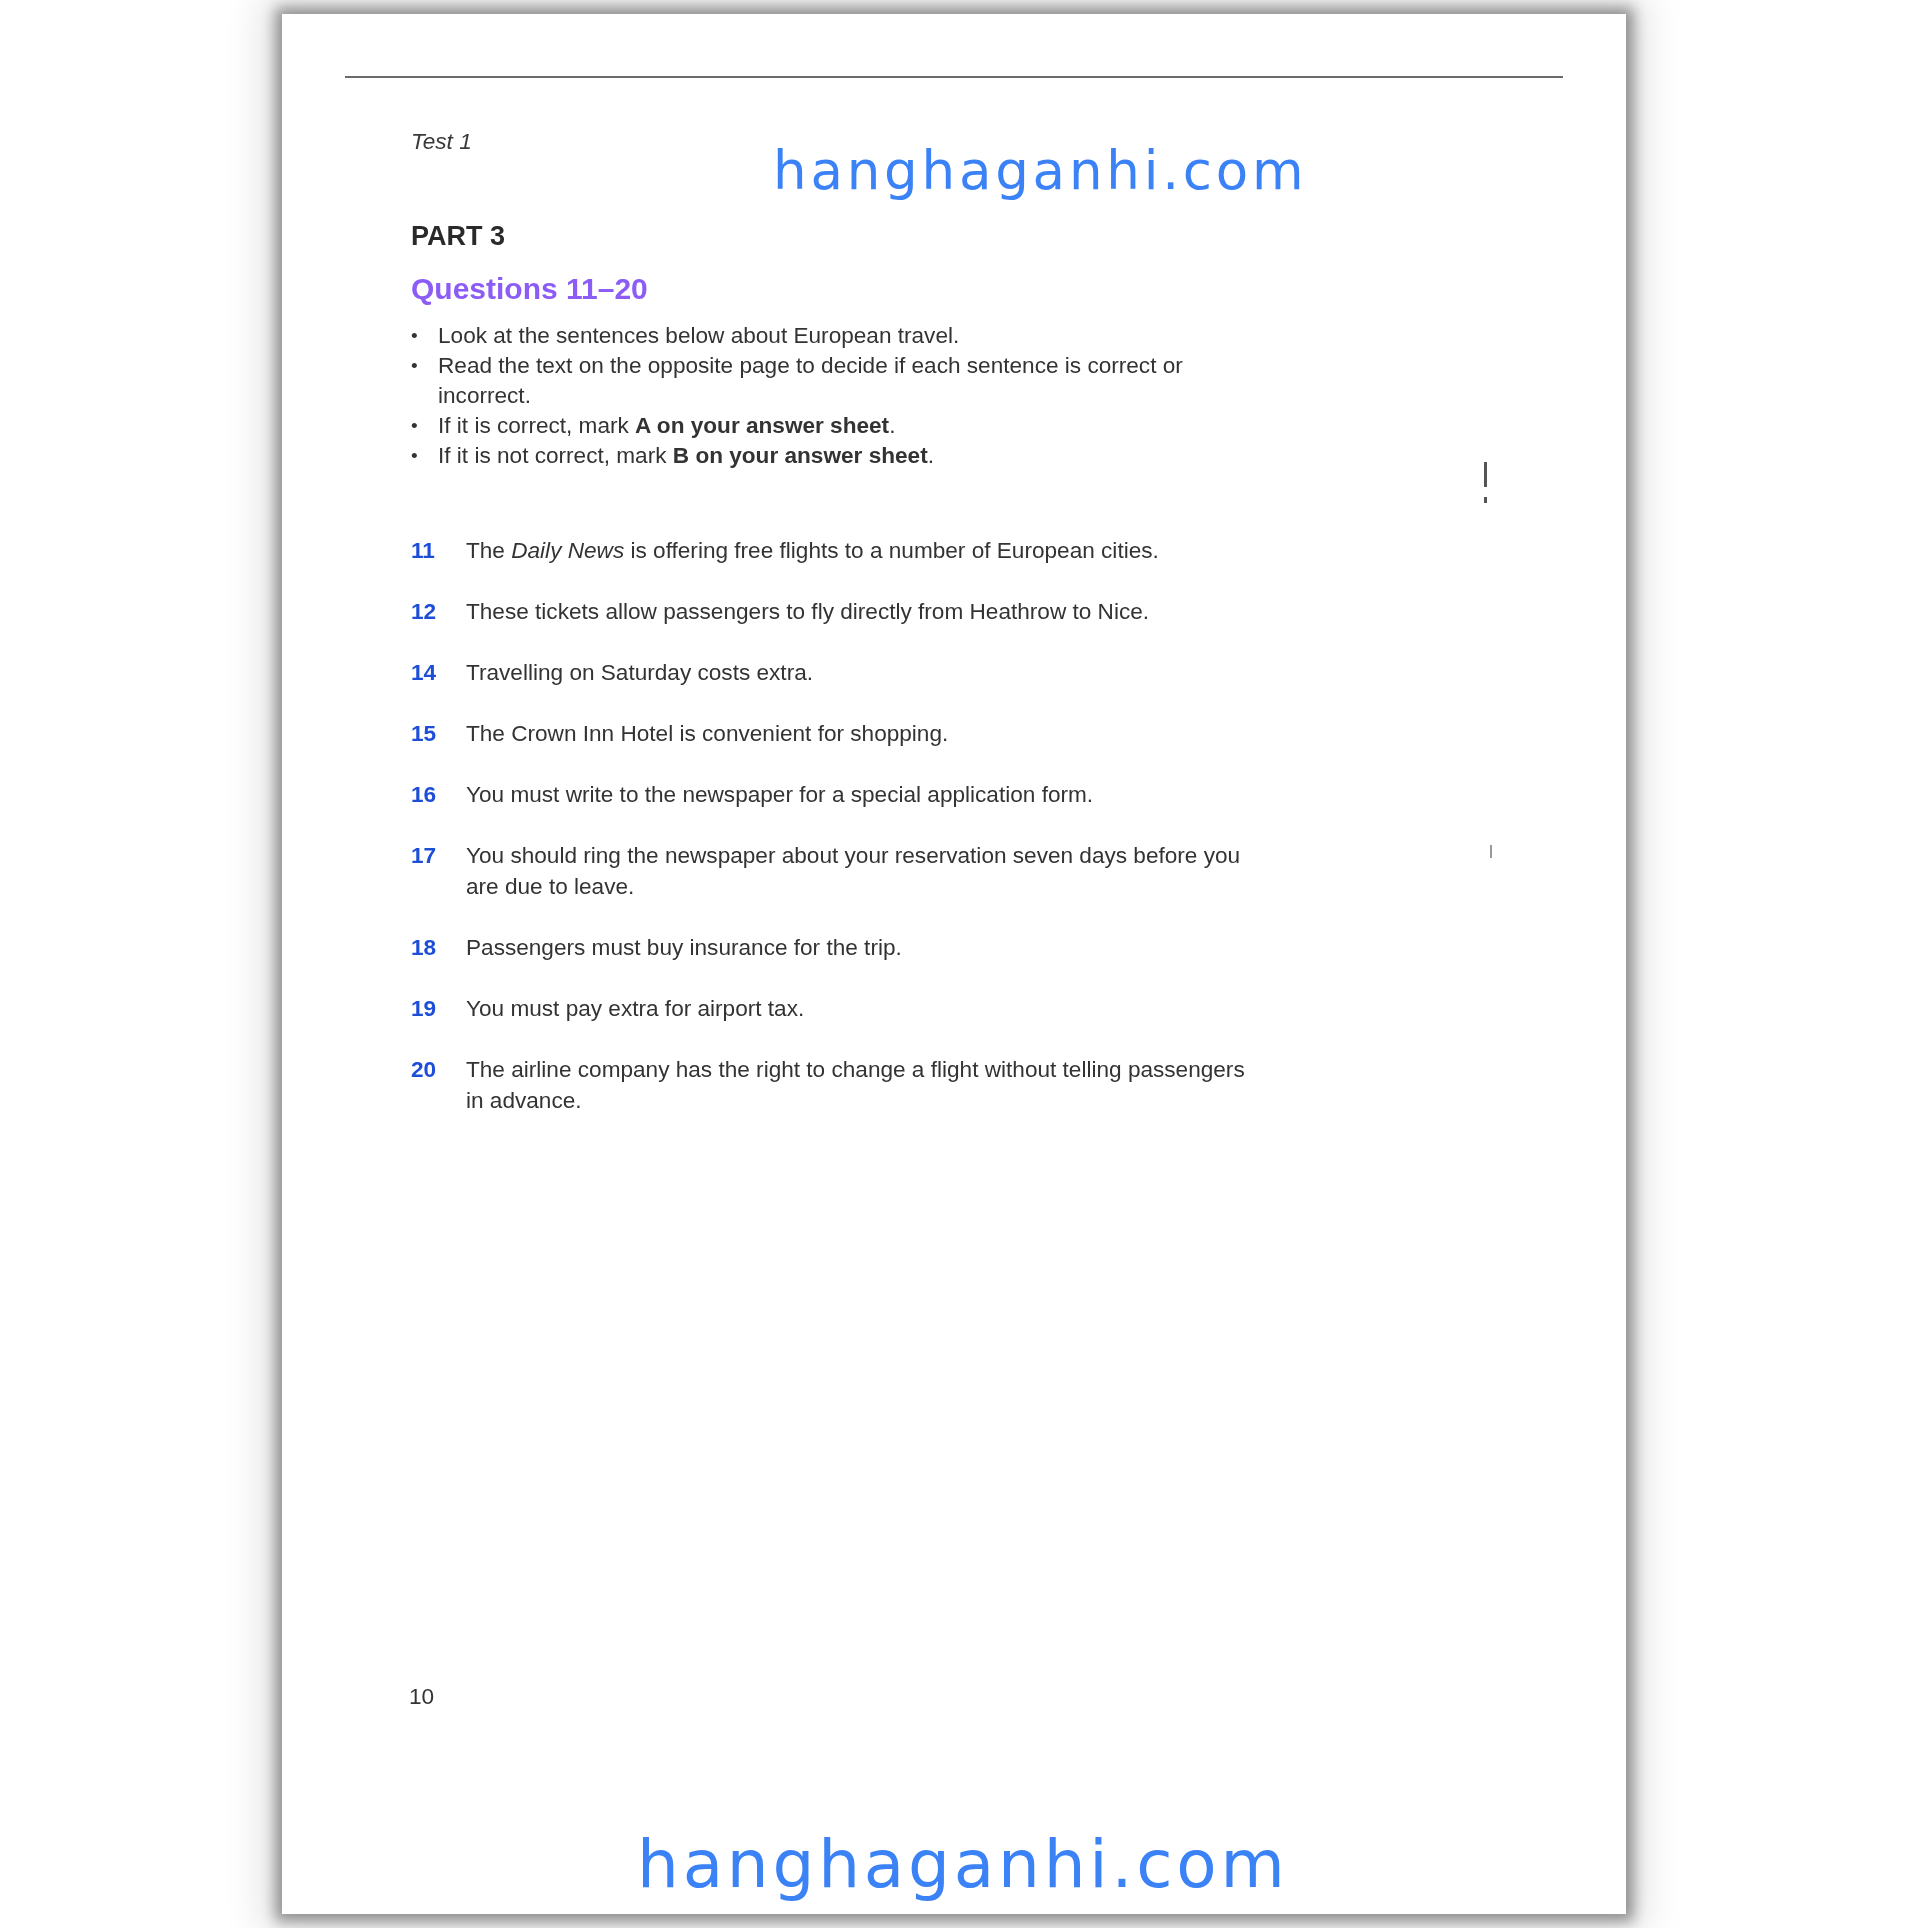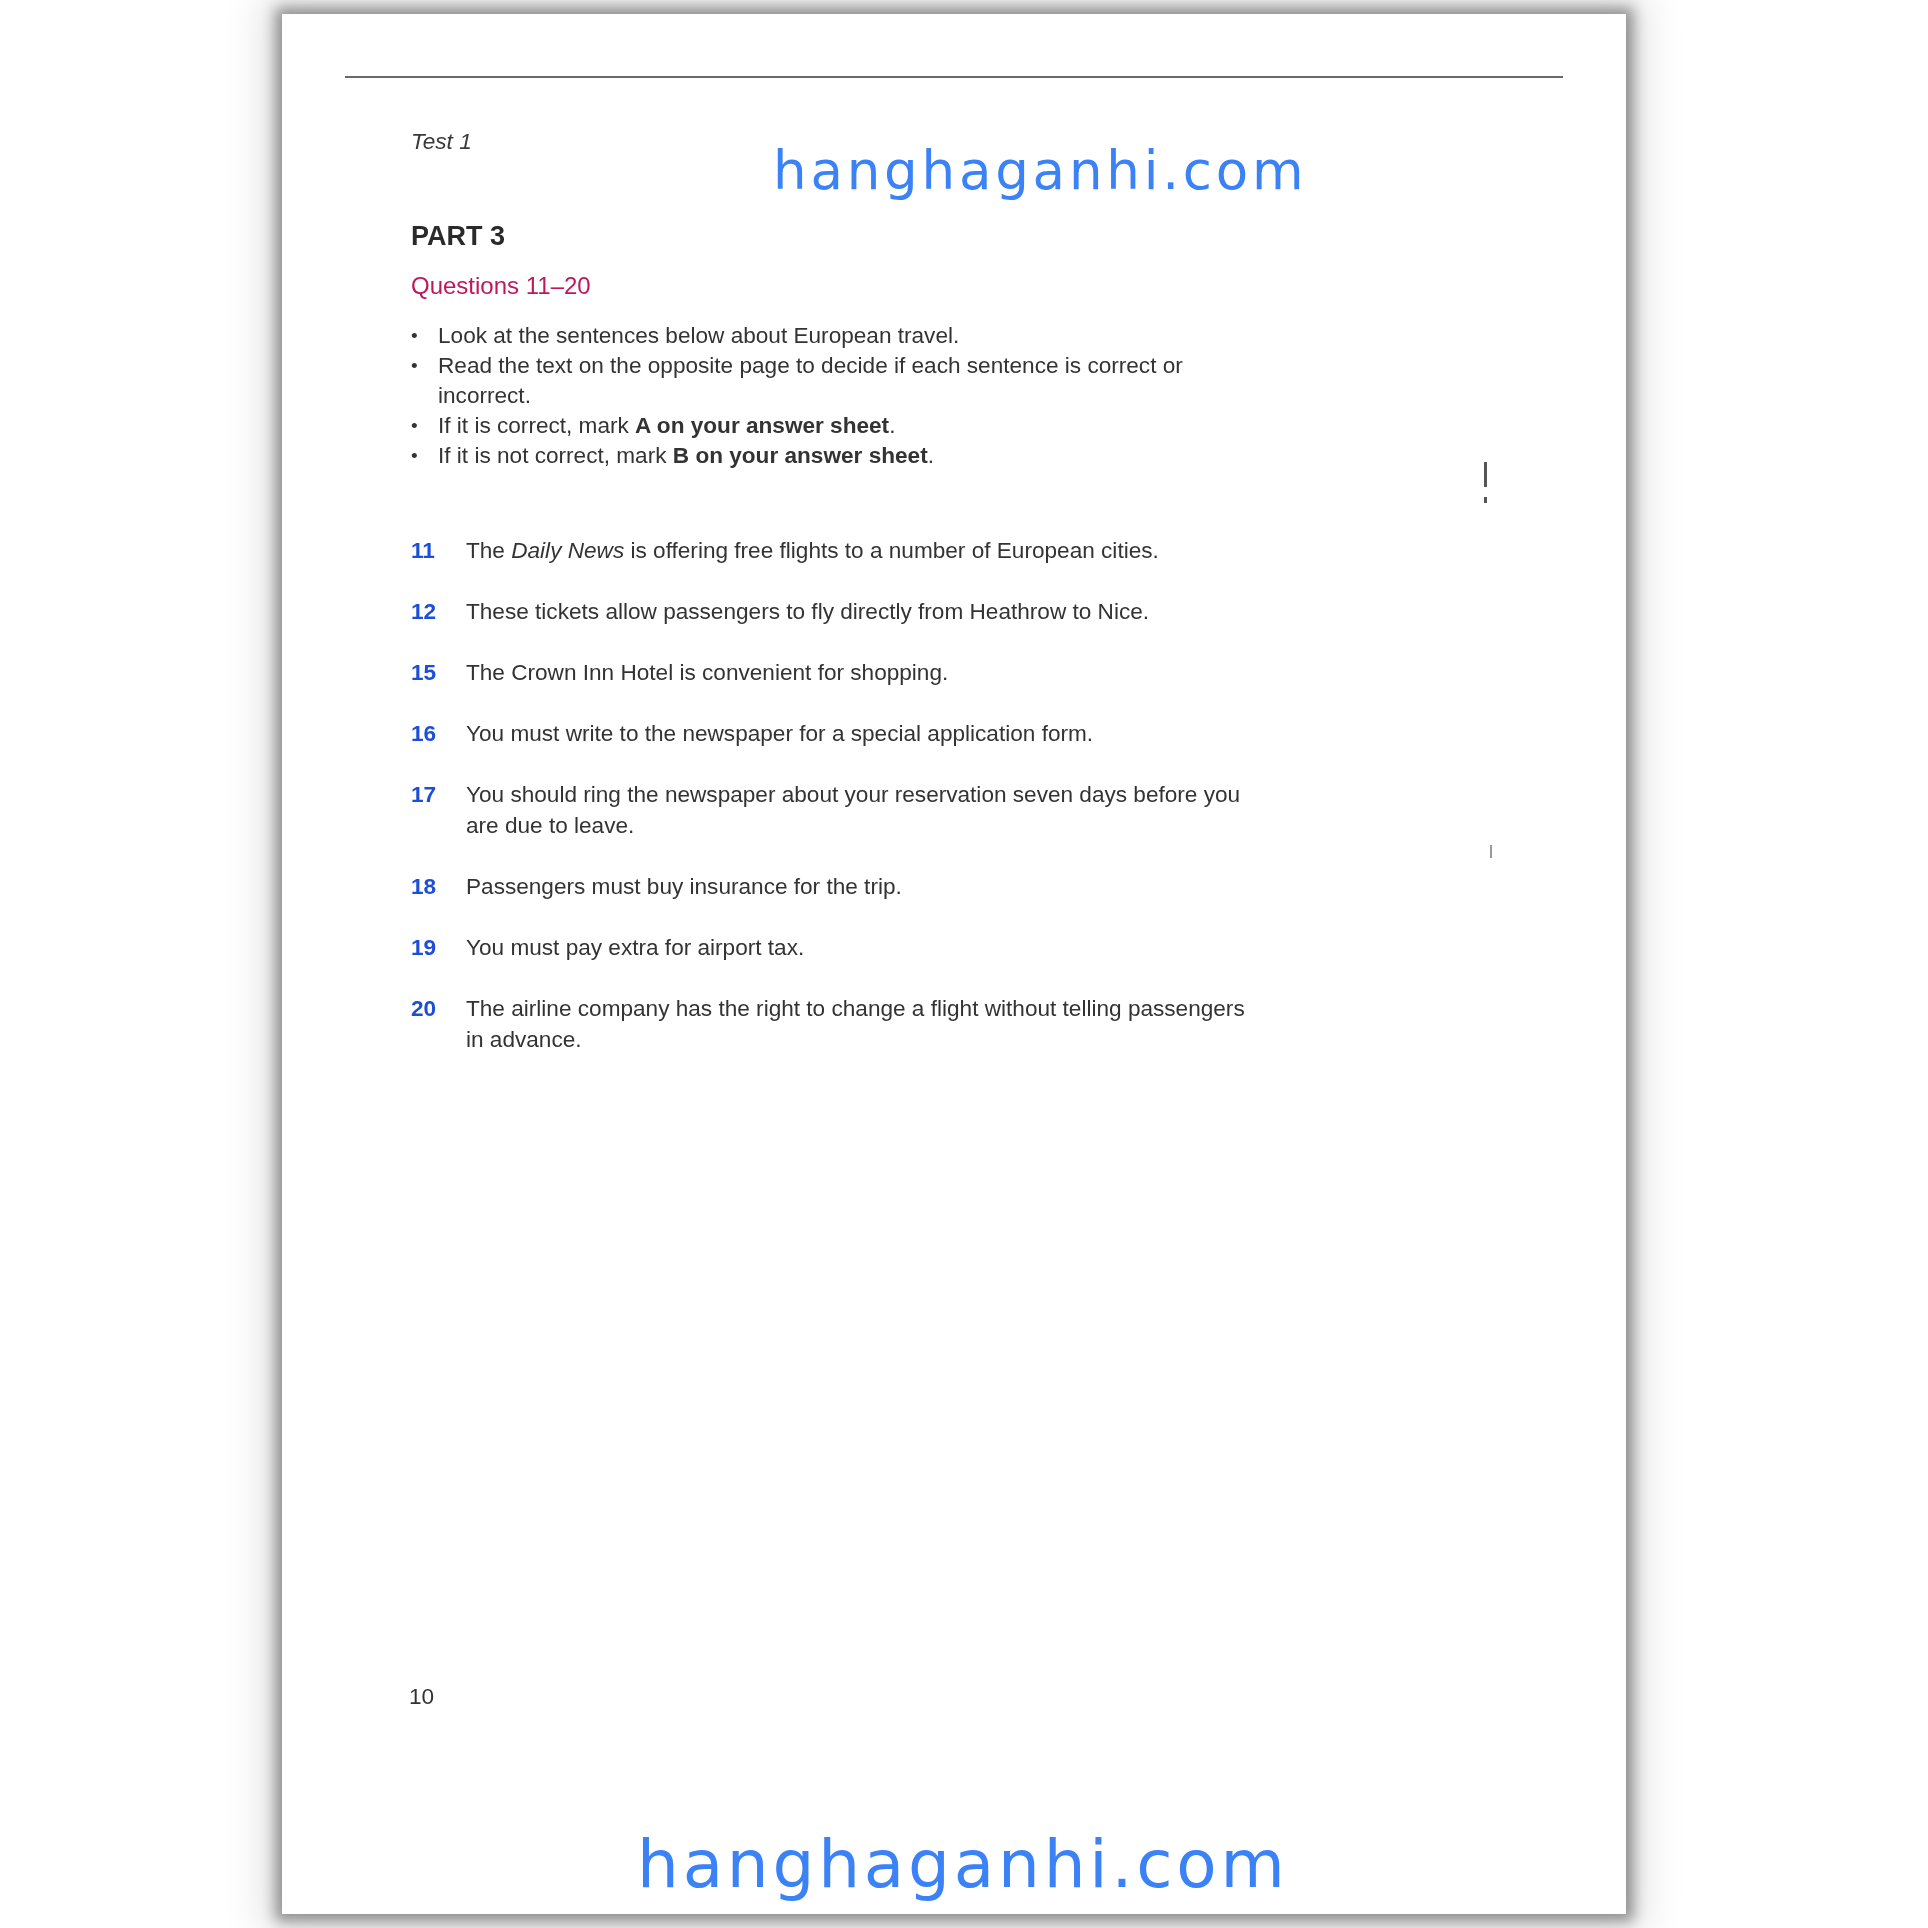--- a/index.html
+++ b/index.html
@@ -63,23 +63,23 @@
       left: 129px;
       top: 207px;
       font-size: 27px;
       font-weight: bold;
       color: #2a2a2a;
     }
     .questions-range {
       position: absolute;
       left: 129px;
       top: 258px;
-      font-size: 24px;
-      font-weight: normal;
-      color: #be185d;
+      font-size: 30px;
+      font-weight: bold;
+      color: #8b5cf6;
     }
     .instructions {
       position: absolute;
       left: 129px;
       top: 307px;
       width: 847px;
       margin: 0;
       padding: 0;
       list-style: none;
       font-size: 22.6px;
@@ -170,20 +170,24 @@
   <ol class="questions">
     <li>
       <span class="qnum">11</span>
       <span class="qtext"><span>The </span><i>Daily News</i><span> is offering free flights to a number of European cities.</span></span>
     </li>
     <li>
       <span class="qnum">12</span>
       <span class="qtext">These tickets allow passengers to fly directly from Heathrow to Nice.</span>
     </li>
     <li>
+      <span class="qnum">14</span>
+      <span class="qtext">Travelling on Saturday costs extra.</span>
+    </li>
+    <li>
       <span class="qnum">15</span>
       <span class="qtext">The Crown Inn Hotel is convenient for shopping.</span>
     </li>
     <li>
       <span class="qnum">16</span>
       <span class="qtext">You must write to the newspaper for a special application form.</span>
     </li>
     <li>
       <span class="qnum">17</span>
       <span class="qtext">You should ring the newspaper about your reservation seven days before you are due to leave.</span>

